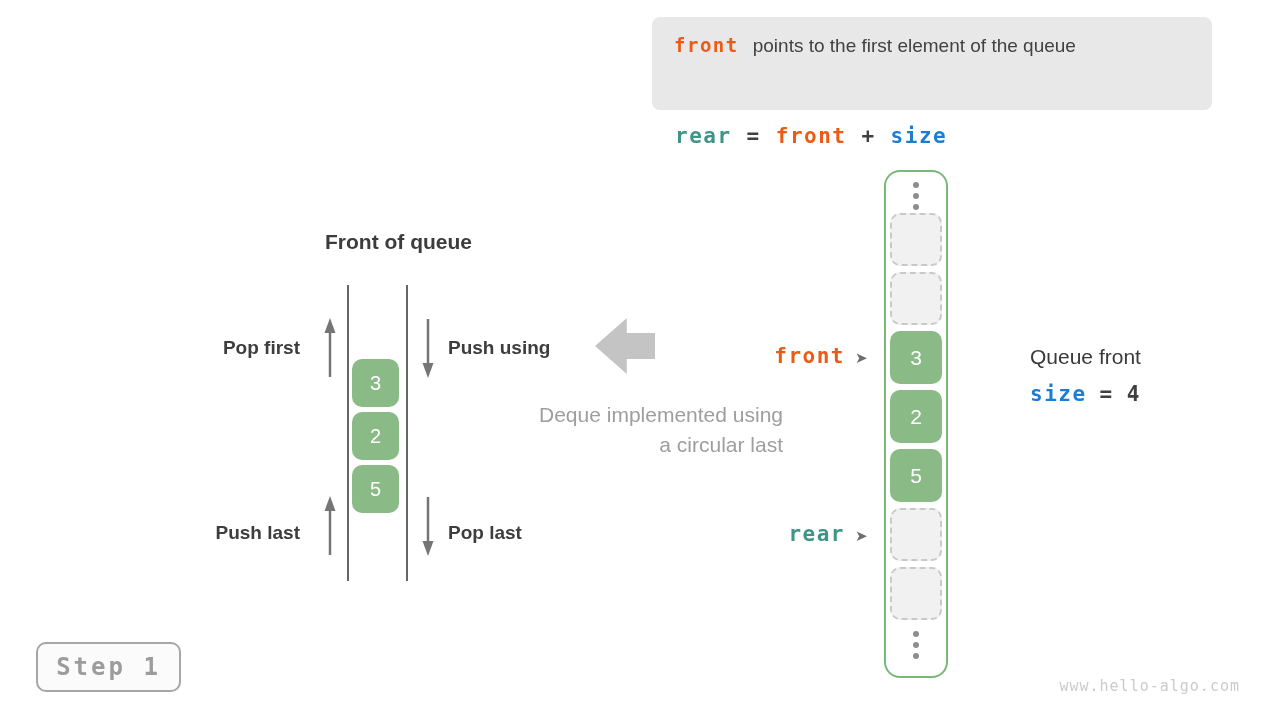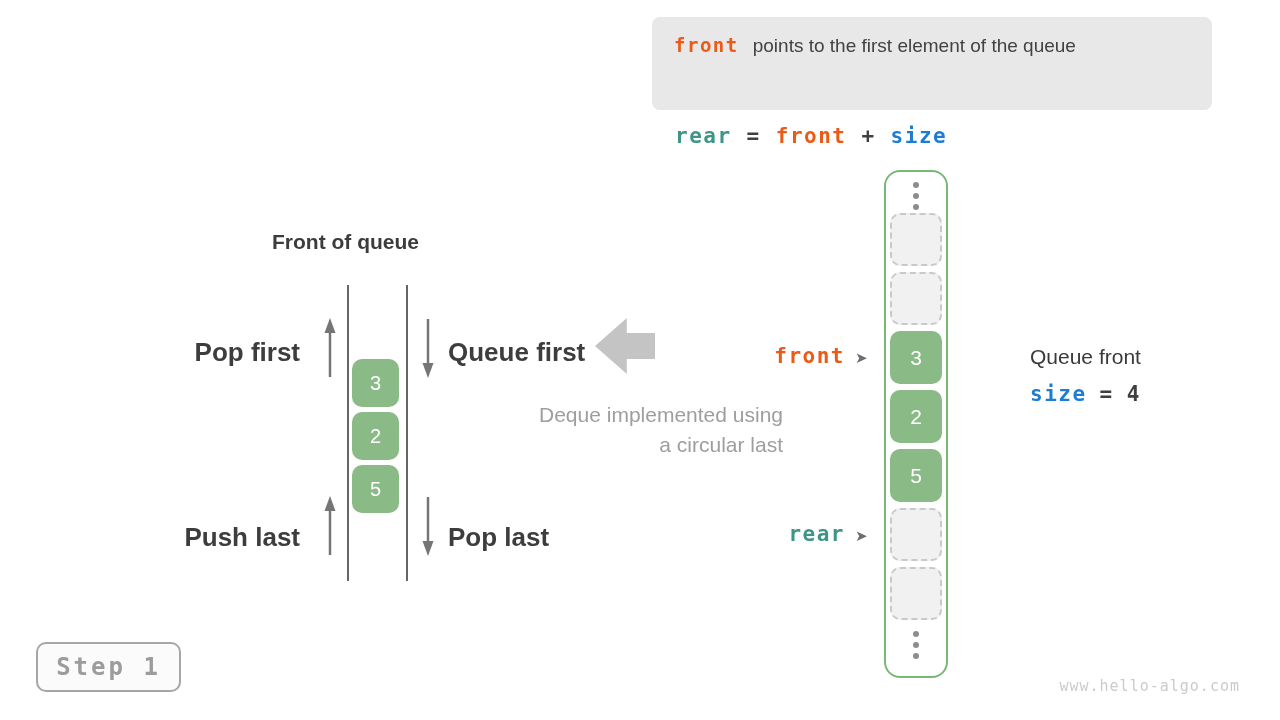--- a/index.html
+++ b/index.html
@@ -32,35 +32,35 @@
     left: 675px; top: 123px; height: 26px; line-height: 26px;
     font-size: 21px; font-weight: 700; letter-spacing: 1.5px;
     display: flex; gap: 15px; white-space: nowrap;
   }
   .tok-dark { color: #3f3f3f; }
   .tok-orange { color: #ec5b16; }
   .tok-teal { color: #3f9488; }
   .tok-blue { color: #1c7dd2; }
 
   
-  .big-title { width: 200px; text-align: left; font-size: 21px; font-weight: 700; color: #3c3c3c; }
+  .big-title { width: 200px; text-align: right; font-size: 21px; font-weight: 700; color: #3c3c3c; }
   .t-front { left: 272px; top: 230px; }
   .t-rear  { left: 272px; top: 613px; }
   .wall { width: 2px; background: #666666; top: 285px; height: 296px; }
   .wall-left { left: 347px; }
   .wall-right { left: 406px; }
   .dq-cell {
     left: 352px; width: 47px; height: 48px; border-radius: 10px;
     background: #8abb87; color: #ffffff; font-size: 20px;
     text-align: center; line-height: 48px;
   }
   .dq-0 { top: 359px; }
   .dq-1 { top: 412px; }
   .dq-2 { top: 465px; }
-  .op-label { font-size: 26px; font-weight: 700; color: #3d3d3d; white-space: nowrap; }
+  .op-label { font-size: 19px; font-weight: 700; color: #3d3d3d; white-space: nowrap; }
   .op-left  { left: 150px; width: 150px; text-align: right; }
   .op-right { left: 448px; }
   .op-row-top { top: 337px; }
   .op-row-bottom { top: 522px; }
   .v-arrow { width: 16px; height: 62px; }
   .va-topleft  { left: 322px; top: 317px; }
   .va-topright { left: 420px; top: 317px; }
   .va-botleft  { left: 322px; top: 495px; }
   .va-botright { left: 420px; top: 495px; }
 
@@ -163,21 +163,21 @@
   <svg class="abs v-arrow va-botleft" viewBox="0 0 16 62">
     <line x1="8" y1="60" x2="8" y2="14" stroke="#757575" stroke-width="2.5"></line>
     <polygon points="8,1 2.5,16 13.5,16" fill="#757575"></polygon>
   </svg>
   <svg class="abs v-arrow va-botright" viewBox="0 0 16 62">
     <line x1="8" y1="2" x2="8" y2="48" stroke="#757575" stroke-width="2.5"></line>
     <polygon points="8,61 2.5,46 13.5,46" fill="#757575"></polygon>
   </svg>
 
   <div class="abs op-label op-left op-row-top">Pop first</div>
-  <div class="abs op-label op-right op-row-top">Queue first</div>
+  <div class="abs op-label op-right op-row-top">Push using</div>
   <div class="abs op-label op-left op-row-bottom">Push last</div>
   <div class="abs op-label op-right op-row-bottom">Pop last</div>
 
   <div class="abs block-arrow"></div>
   <div class="abs caption">
     <div>Deque implemented using</div>
     <div>a circular last</div>
   </div>
 
   <div class="abs array-box"></div>

